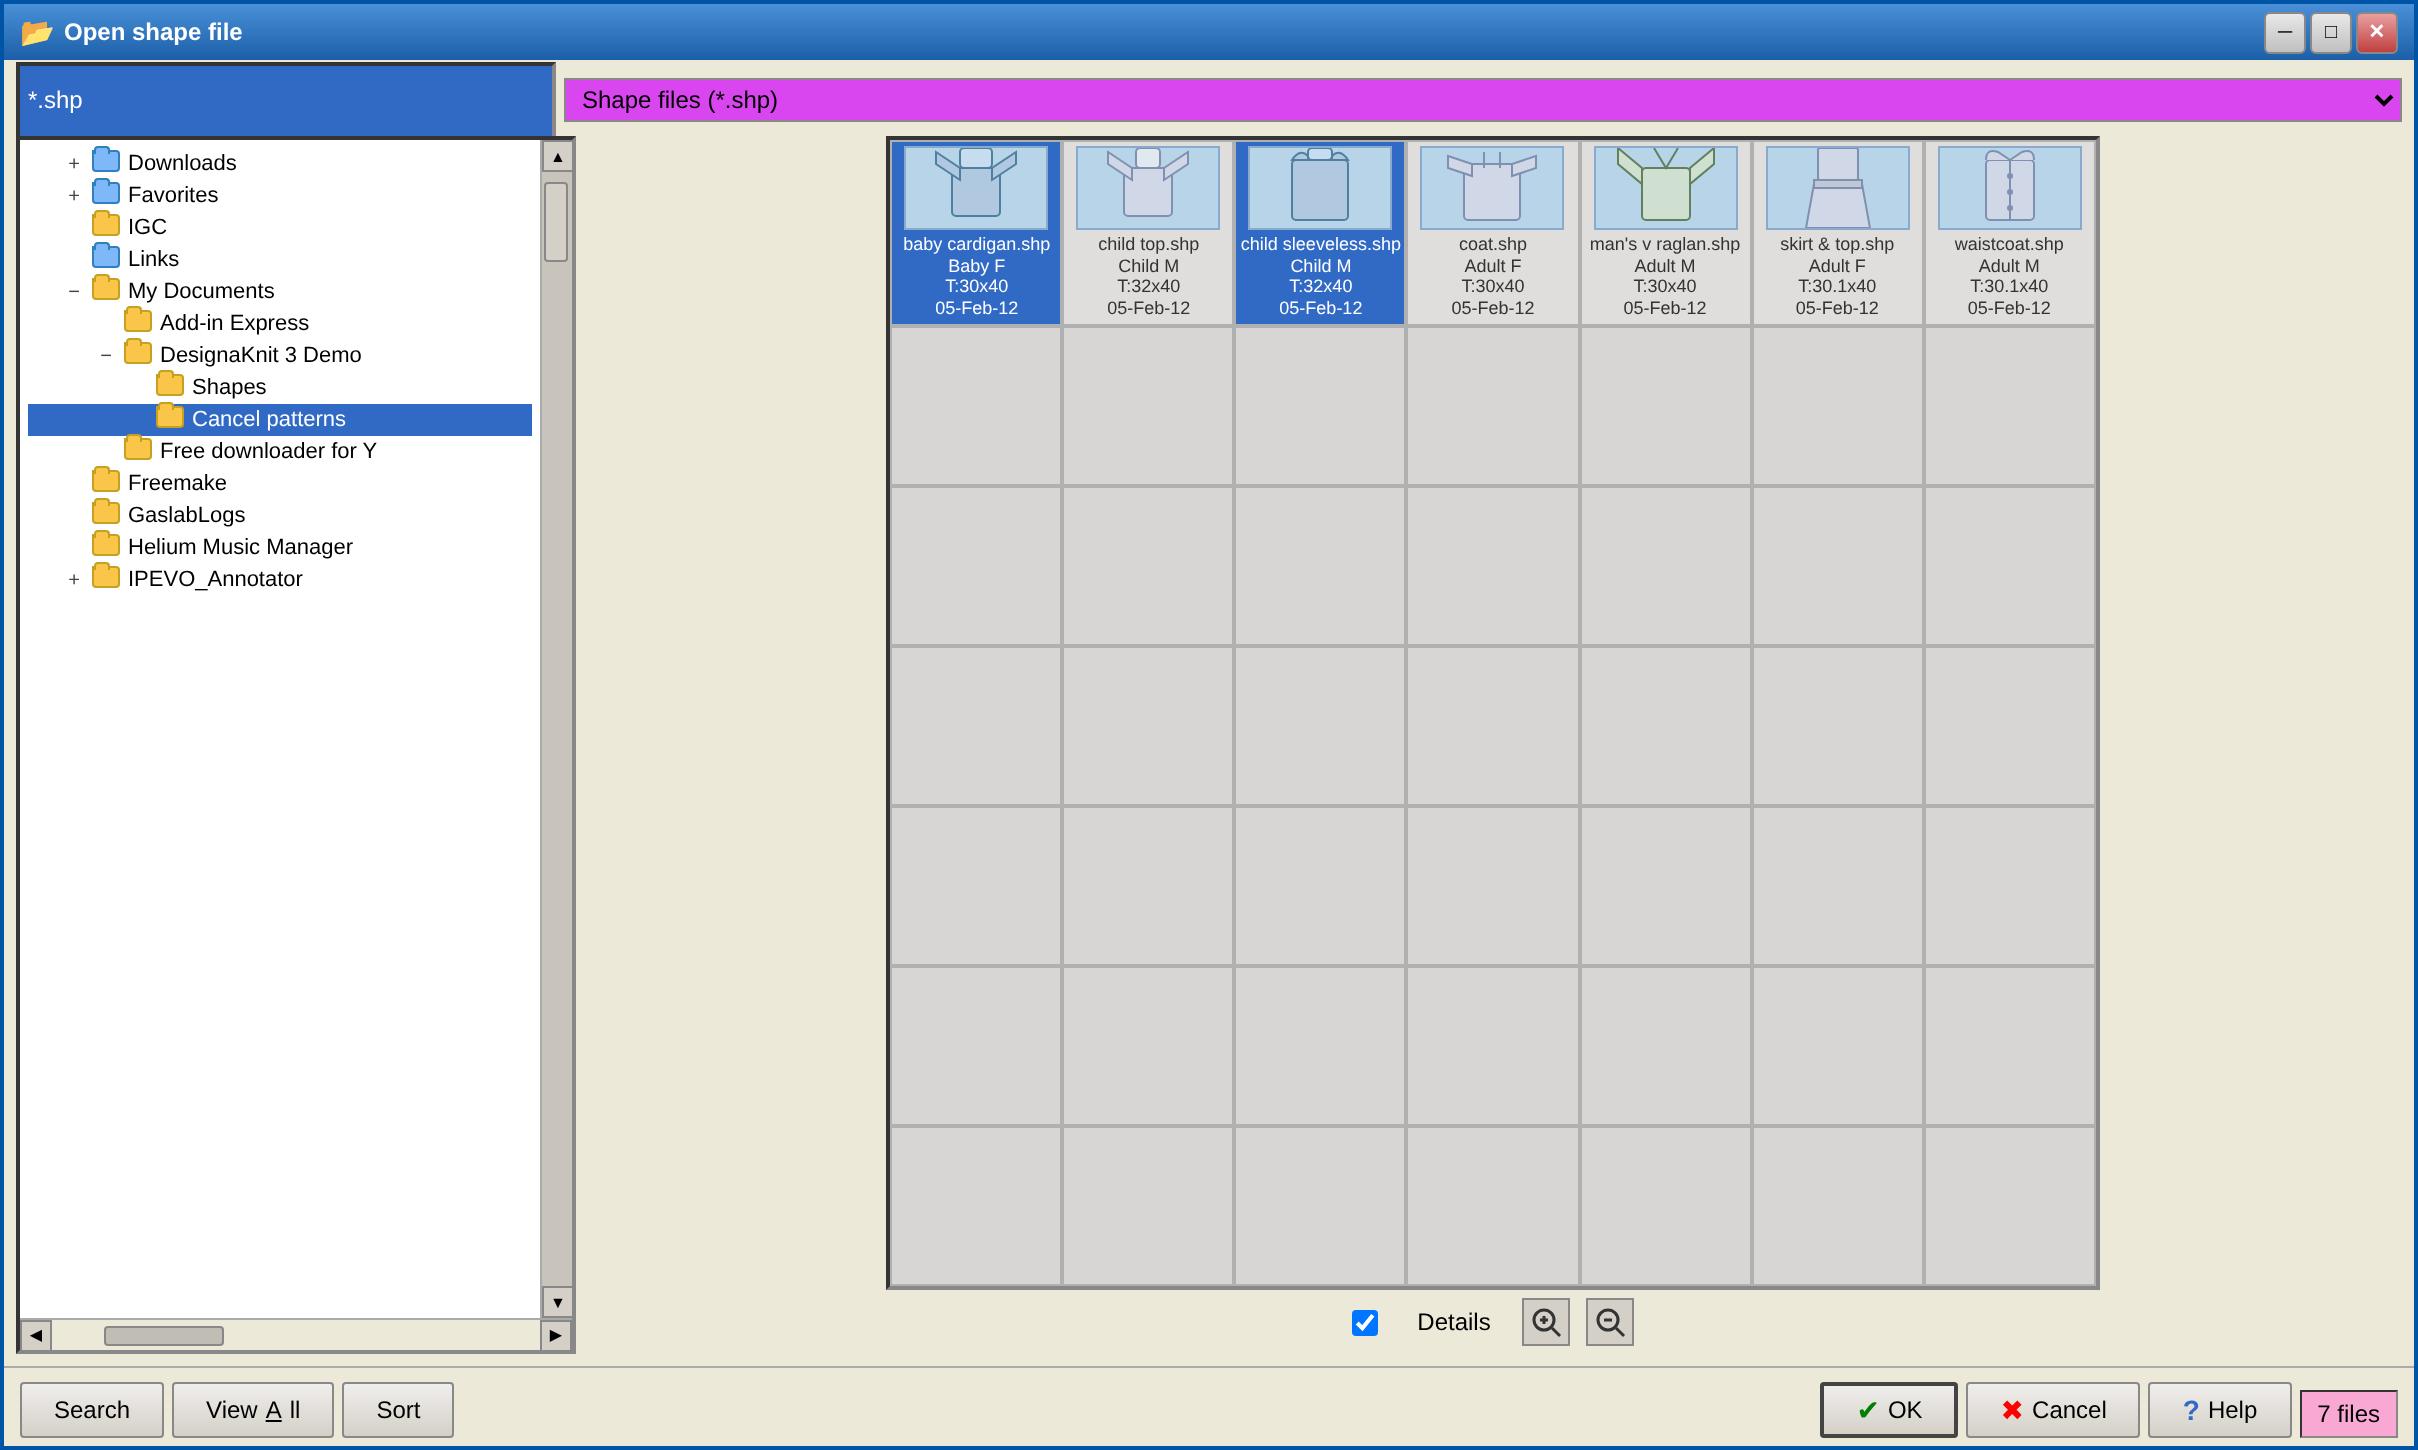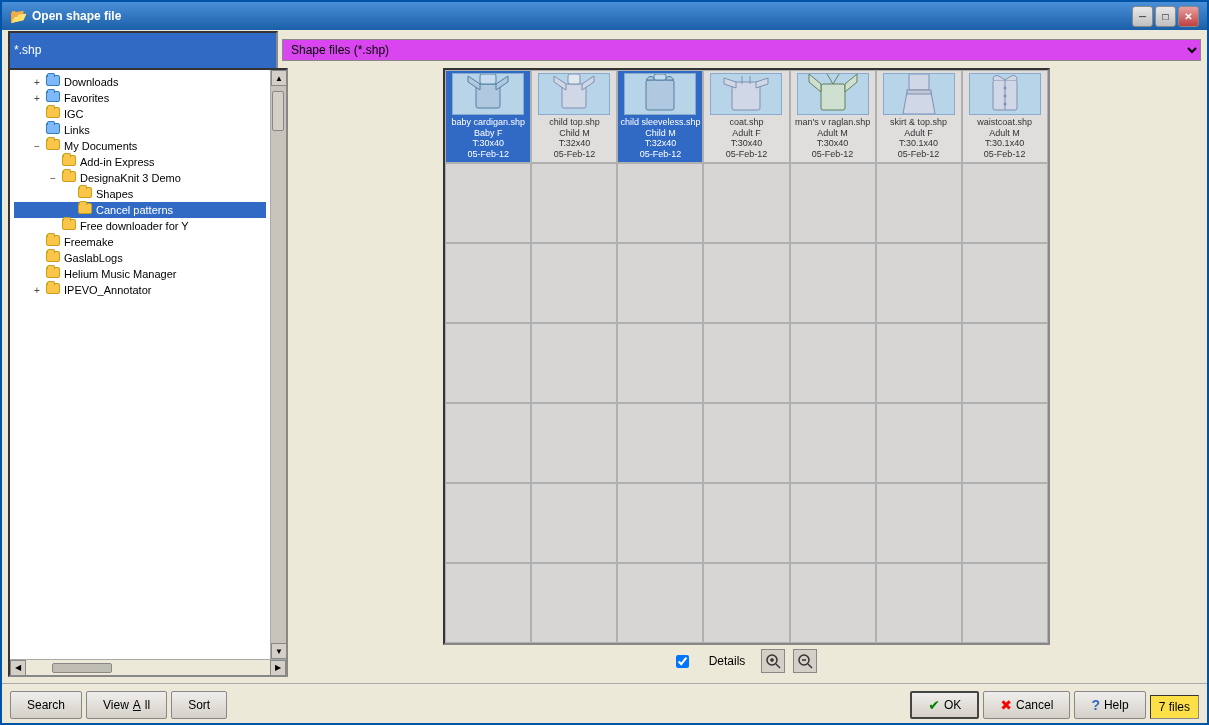--- a/index.html
+++ b/index.html
@@ -308,21 +308,21 @@
       display: flex;
       align-items: center;
       gap: 4px;
     }
     .ok-btn {
       background: linear-gradient(to bottom, #f0eeec, #d4d0c8);
       border: 2px solid #444;
     }
     .file-count {
       margin-left: auto;
-      background: #fde047;
+      background: #f9a8d4;
       border: 1px inset #888;
       padding: 2px 8px;
       font-size: 12px;
       height: 24px;
       display: flex;
       align-items: center;
     }
 
     
     .indent1 { padding-left: 16px; }

